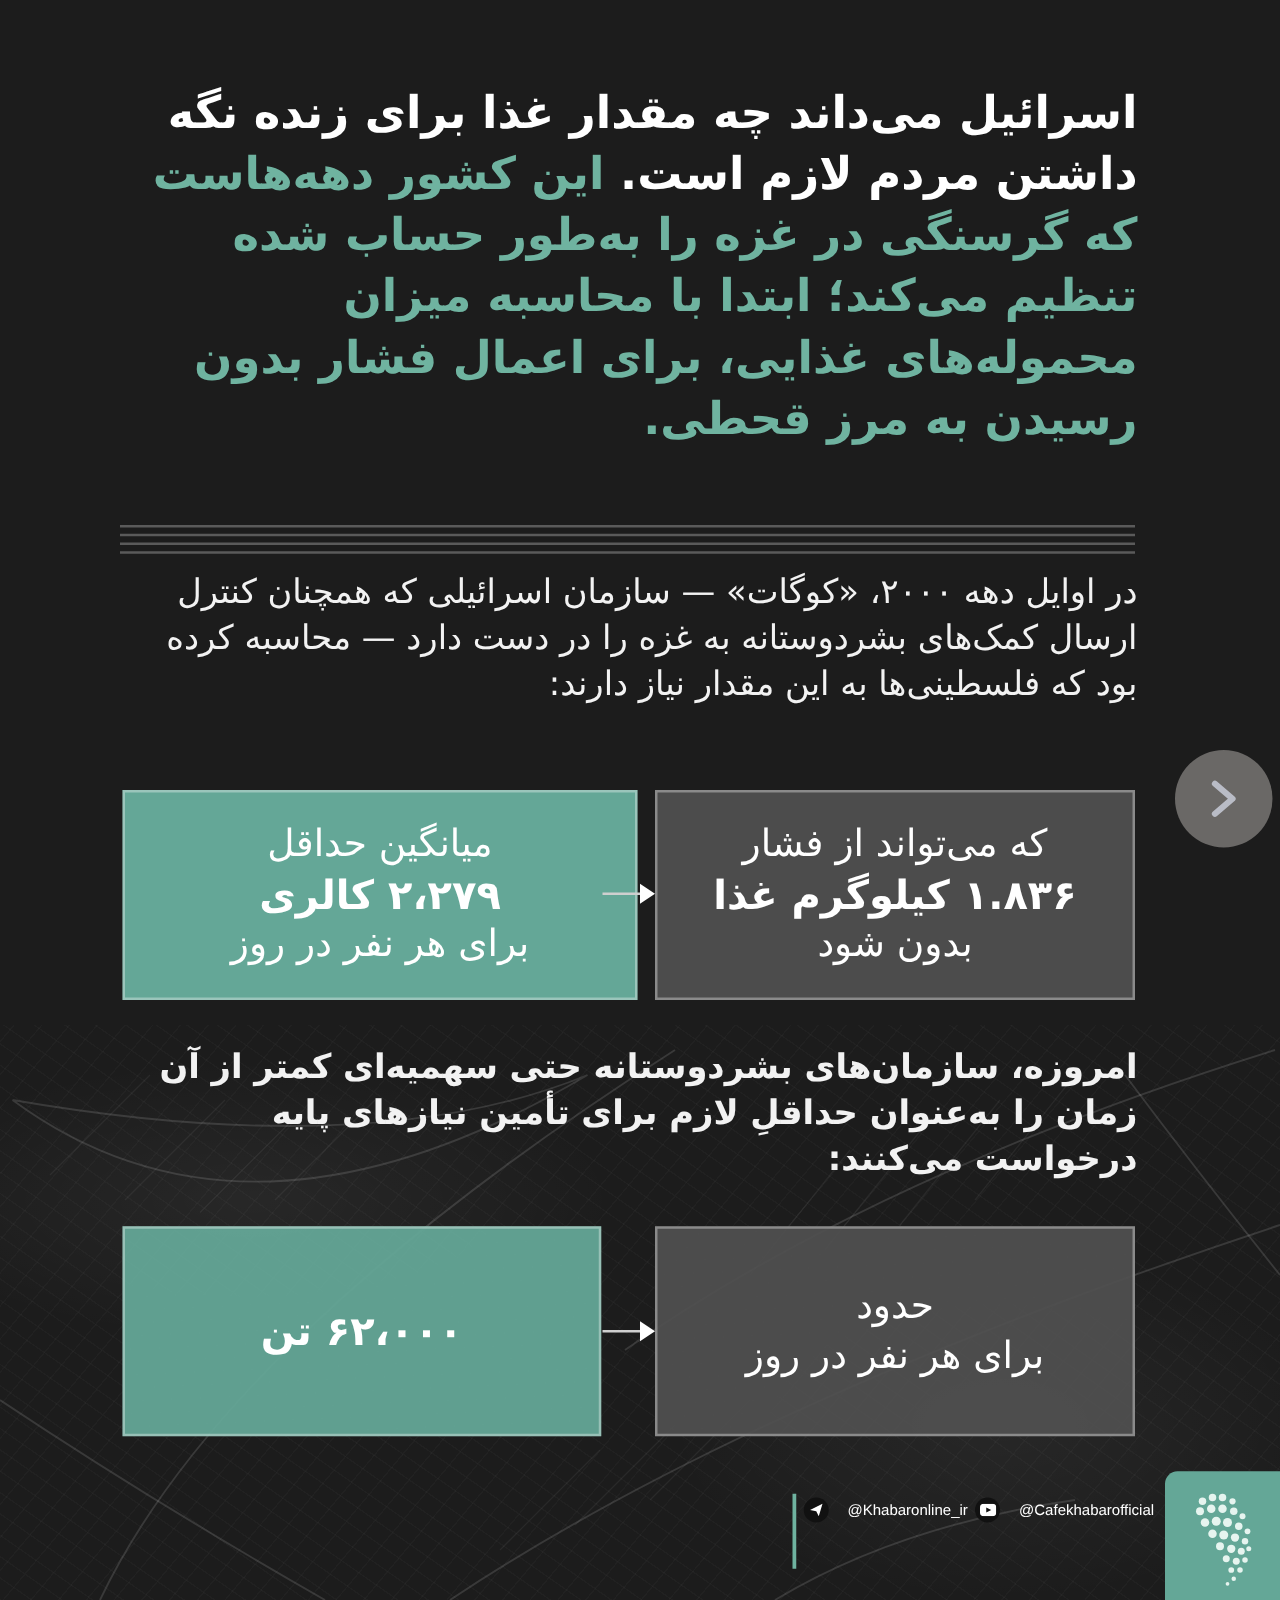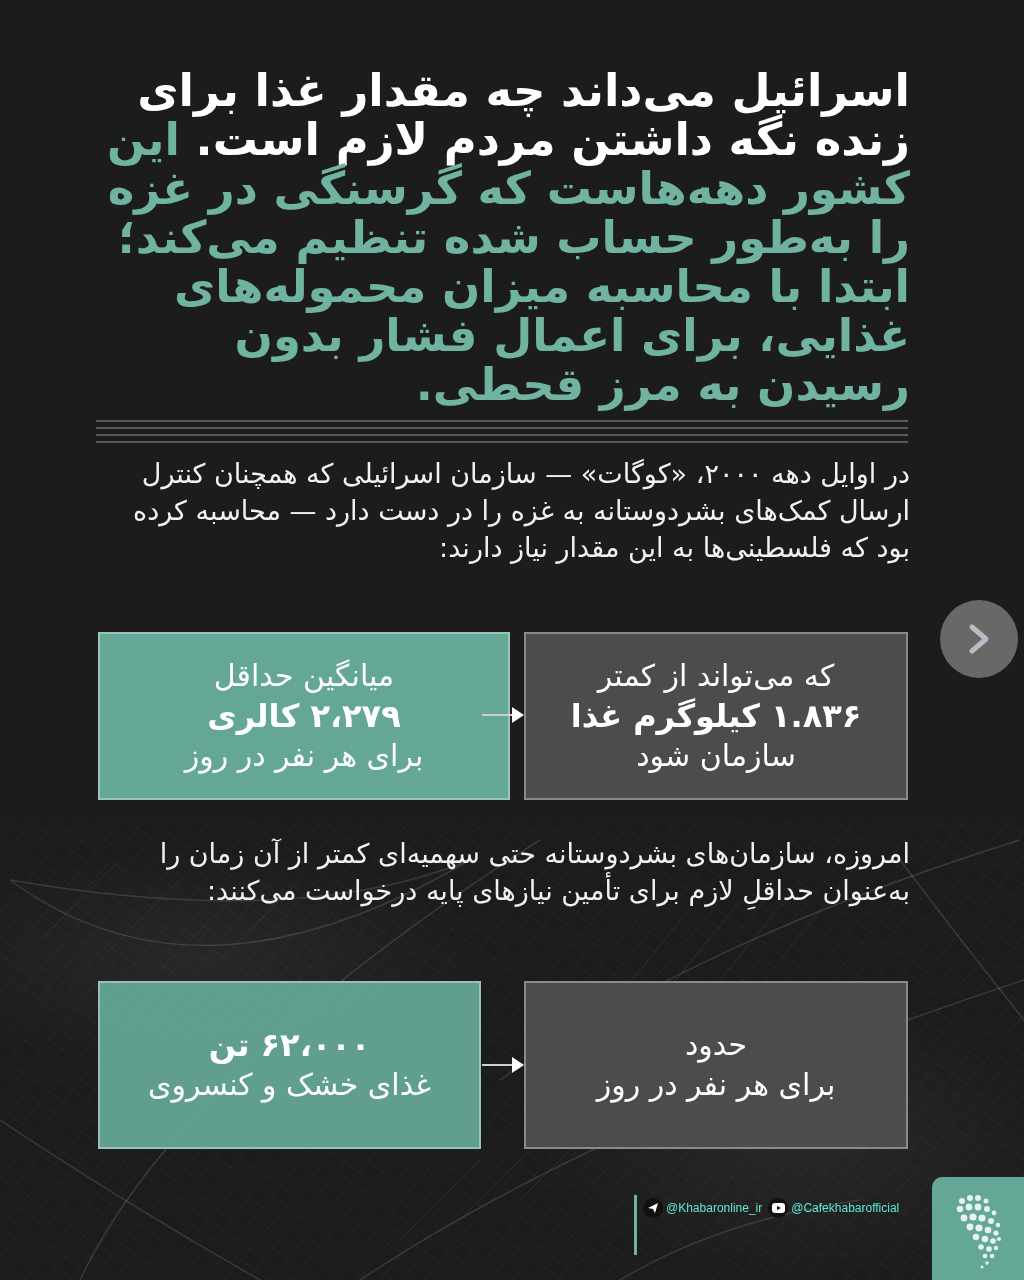--- a/index.html
+++ b/index.html
@@ -17,38 +17,38 @@
       radial-gradient(ellipse 380px 200px at 800px 320px, rgba(255,255,255,0.05), transparent 70%),
       repeating-linear-gradient(35deg, rgba(255,255,255,0.025) 0 1px, transparent 1px 14px),
       repeating-linear-gradient(-50deg, rgba(255,255,255,0.025) 0 1px, transparent 1px 17px);
     pointer-events: none;
   }
   .leaf-bg svg { position: absolute; left: 0; top: 0; }
   .rtl { direction: rtl; text-align: right; }
 
   .headline {
     position: absolute; left: 100px; top: 66px; width: 810px;
-    font-size: 45px; line-height: 49px; font-weight: bold;
+    font-size: 36px; line-height: 49px; font-weight: bold;
   }
   .headline .white { color: #ffffff; }
   .headline .teal { color: #6fb3a0; font-weight: bold; }
 
   .divider {
     position: absolute; left: 96px; top: 420px; width: 812px; height: 30px;
   }
   .divider span {
     display: block; height: 2px; background: #5a5a5a; margin-bottom: 5px;
   }
 
   .para {
     position: absolute; left: 130px; width: 780px;
     font-size: 27px; line-height: 37px; color: #f2f2f2;
   }
   .para1 { top: 455px; }
-  .para2 { top: 835px; left: 80px; width: 830px; }
+  .para2 { top: 835px; left: 80px; width: 830px; font-weight: bold; }
 
   .box {
     position: absolute; display: flex; flex-direction: column;
     align-items: center; justify-content: center; text-align: center;
     direction: rtl; border: 2px solid rgba(255,255,255,0.35);
   }
   .box.teal { background: #64a797; }
   .box.gray { background: #4c4c4c; }
   .box .line { font-size: 30px; line-height: 40px; color: #ffffff; }
   .box .bold { font-weight: bold; font-size: 32px; }
@@ -75,21 +75,21 @@
   .footer {
     position: absolute; left: 634px; top: 1195px; width: 290px; height: 60px;
     border-left: 3px solid #6fb3a0; padding-left: 6px;
   }
   .footer .row { display: flex; align-items: center; height: 25px; }
   .footer .item { display: flex; align-items: center; margin-right: 6px; }
   .footer .ic {
     width: 20px; height: 20px; border-radius: 50%; background: #111;
     display: flex; align-items: center; justify-content: center; margin-right: 3px;
   }
-  .footer .txt { font-size: 12px; color: #5eead4; font-family: "Liberation Sans", sans-serif; }
+  .footer .txt { font-size: 12px; color: #ffffff; font-family: "Liberation Sans", sans-serif; margin-left: 12px; }
 
   .logo {
     position: absolute; left: 932px; top: 1177px; width: 92px; height: 103px;
     background: #64a797; border-radius: 10px 0 0 0;
   }
 </style>
 </head>
 <body>
 
 <div class="leaf-bg">
@@ -129,30 +129,29 @@
   <div class="line bold">۲،۲۷۹ کالری</div>
   <div class="line">برای هر نفر در روز</div>
 </div>
 
 <div class="arrow" style="left:482px; top:710px; width:42px;">
   <div class="shaft" style="width:32px;"></div>
   <div class="head" style="left:30px;"></div>
 </div>
 
 <div class="box gray b2">
-  <div class="line">که می‌تواند از کمتر</div>
+  <div class="line">که می‌تواند از فشار</div>
   <div class="line bold">۱.۸۳۶ کیلوگرم غذا</div>
-  <div class="line">سازمان شود</div>
+  <div class="line">بدون شود</div>
 </div>
 
 <div class="para para2 rtl">امروزه، سازمان‌های بشردوستانه حتی سهمیه‌ای کمتر از آن زمان را به‌عنوان حداقلِ لازم برای تأمین نیازهای پایه درخواست می‌کنند:</div>
 
 <div class="box teal b3" style="background: rgba(100,167,151,0.95);">
   <div class="line bold">۶۲،۰۰۰ تن</div>
-  <div class="line">غذای خشک و کنسروی</div>
 </div>
 
 <div class="arrow" style="left:482px; top:1060px; width:42px;">
   <div class="shaft" style="width:32px;"></div>
   <div class="head" style="left:30px;"></div>
 </div>
 
 <div class="box gray b4" style="background: rgba(80,80,80,0.92);">
   <div class="line">حدود</div>
   <div class="line">برای هر نفر در روز</div>

